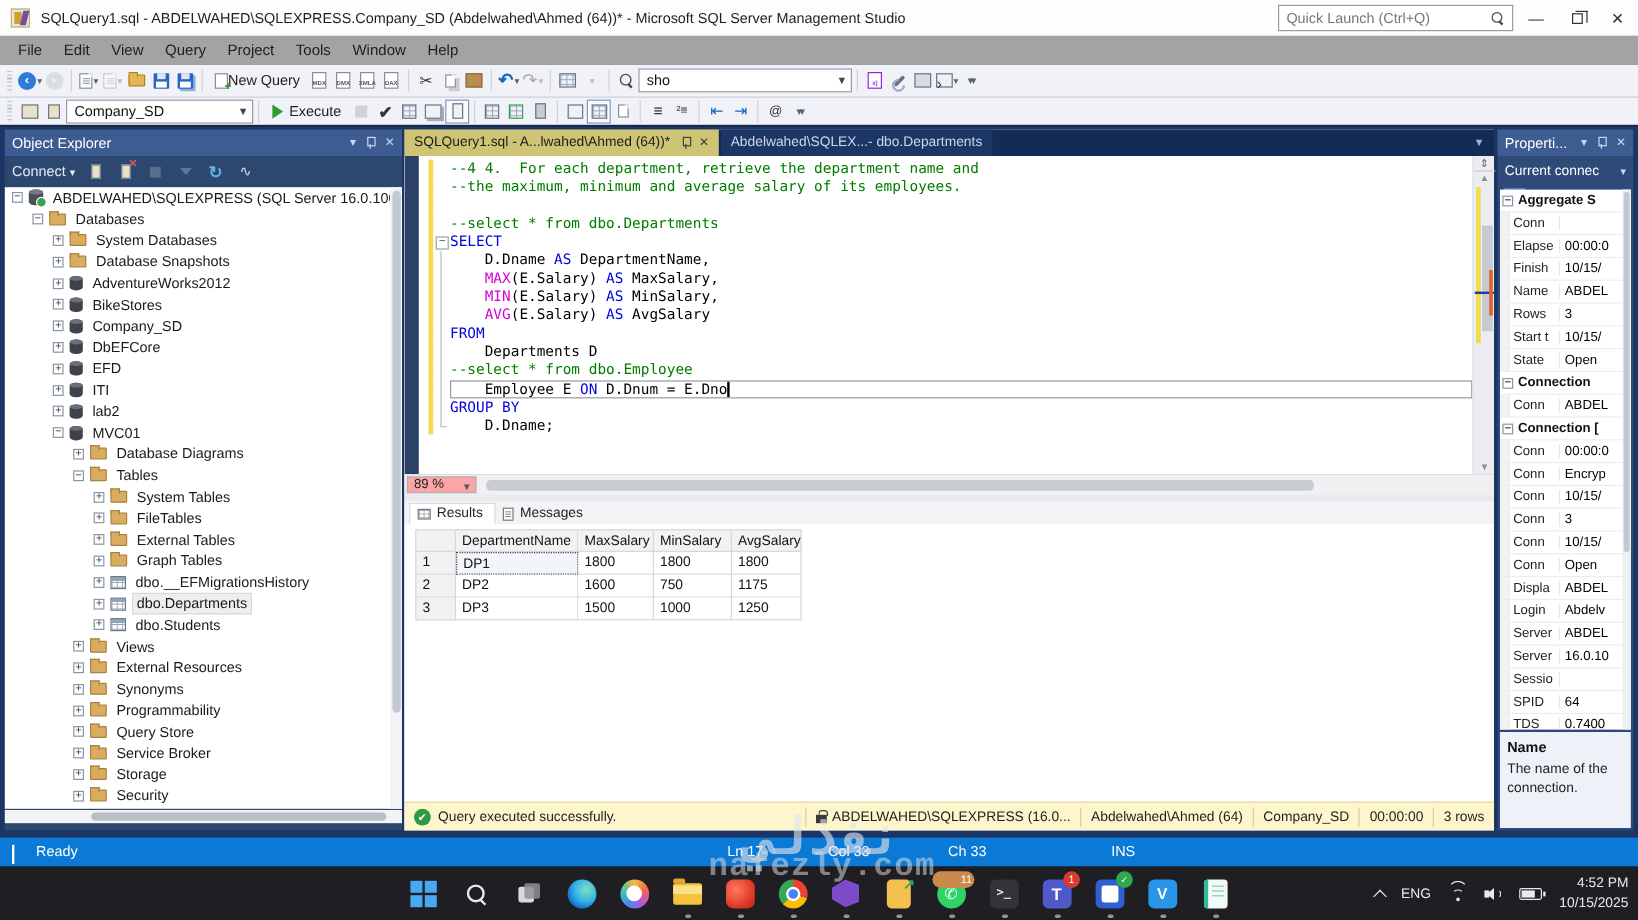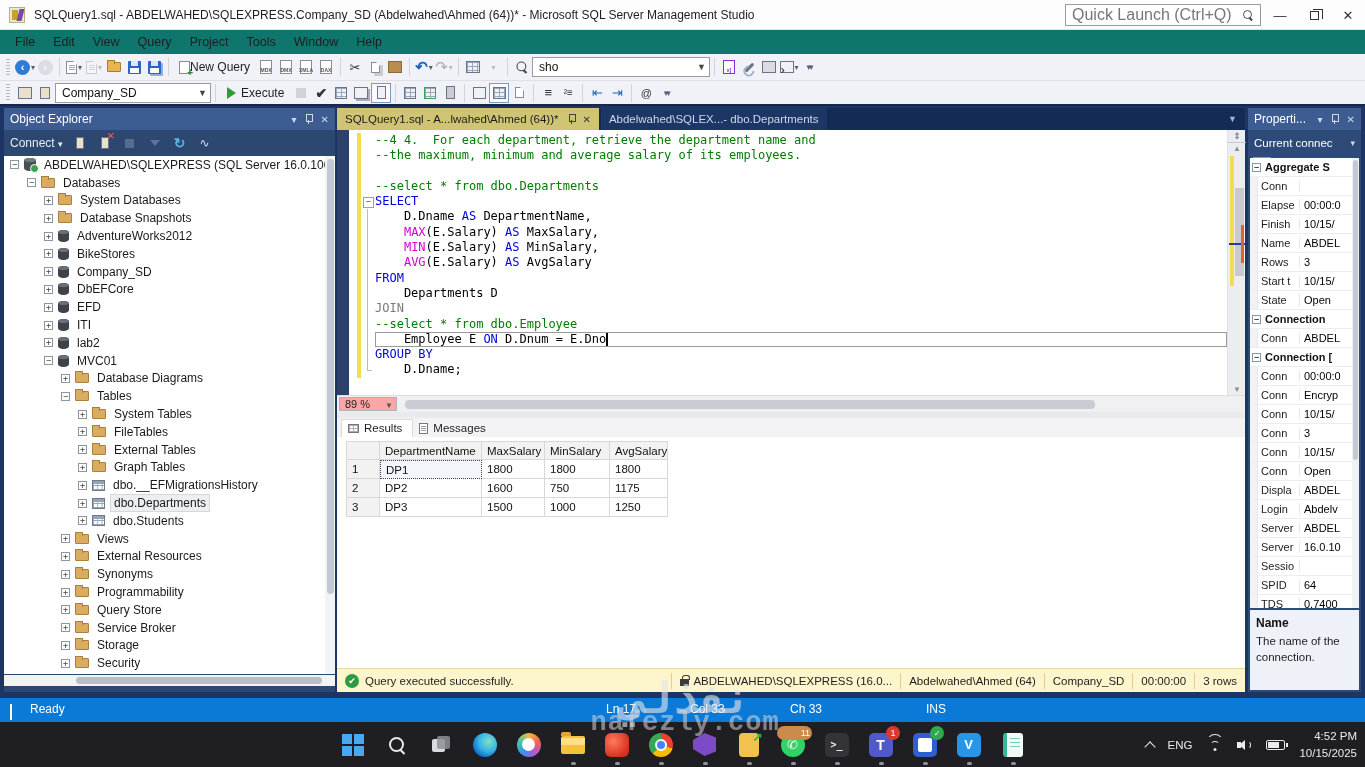--- a/index.html
+++ b/index.html
@@ -7,31 +7,31 @@
   .app { position:relative; width:1365px; height:767px; background:#1d3565; }
   .abs { position:absolute; }
 
   
   .titlebar { left:0; top:0; width:1365px; height:30px; background:#fdfdfd; display:flex; align-items:center; border-bottom:1px solid #e3e3e6; }
   .appico { width:16px; height:16px; margin:0 9px 0 9px; position:relative; background:#e8e6da; border:1px solid #b9b27a; }
   .appico::before{content:"";position:absolute;left:2px;top:2px;width:6px;height:10px;background:#c9a227;}
   .appico::after{content:"";position:absolute;right:1px;top:1px;width:5px;height:12px;background:#7a4aa0;transform:skewX(-14deg);}
   .wtitle { font-size:12px; color:#1e1e1e; white-space:nowrap; }
   .qlaunch { position:absolute; left:1065px; top:4px; width:196px; height:22px; background:#fff; border:1px solid #999ca3; display:flex; align-items:center; padding:0 6px; }
-  .qlaunch .ph { font-size:16px; color:#767676; flex:1; }
+  .qlaunch .ph { font-size:12px; color:#767676; flex:1; }
   .mag { width:11px; height:11px; position:relative; display:inline-block; }
   .mag::before{content:"";position:absolute;left:0;top:0;width:7px;height:7px;border:1.6px solid #4a4a4a;border-radius:50%;}
   .mag::after{content:"";position:absolute;left:7px;top:7px;width:4px;height:1.7px;background:#4a4a4a;transform:rotate(45deg);transform-origin:0 0;}
   .winbtns { position:absolute; right:0; top:0; height:30px; display:flex; }
   .winbtn { width:34px; height:30px; display:flex; align-items:center; justify-content:center; color:#333; font-size:13px; }
   .restore-g { width:9px; height:9px; border:1px solid #333; position:relative; background:#fff;}
   .restore-g::before{content:"";position:absolute;left:2px;top:-3px;width:9px;height:9px;border:1px solid #333;border-left:none;border-bottom:none;}
 
   
-  .menubar { left:0; top:30px; width:1365px; height:24px; background:#0f766e; display:flex; align-items:center; padding-left:6px; }
+  .menubar { left:0; top:30px; width:1365px; height:24px; background:#a3a3a3; display:flex; align-items:center; padding-left:6px; }
   .menu-item { font-size:12.5px; color:#1e1e1e; padding:3px 9px; }
 
   
   .tb { left:0; width:1365px; background:#f1f2f7; display:flex; align-items:center; }
   .tb1 { top:54px; height:27px; border-bottom:1px solid #e0e1e8; }
   .tb2 { top:81px; height:25px; border-bottom:2px solid #16294d; }
   .grip { width:4px; height:17px; margin:0 5px 0 6px; background-image:repeating-linear-gradient(#b4b7c4 0 1px, transparent 1px 3px); background-size:1px 100%; background-repeat:repeat-x; }
   .tsep { width:1px; height:18px; background:#d0d2dc; margin:0 4px; }
   .tico { height:20px; min-width:20px; display:flex; align-items:center; justify-content:center; font-size:13px; color:#333; position:relative; }
   .tico.dis { opacity:.38; }
@@ -706,26 +706,20 @@
             <div class="cl">
               <span class="gap"></span>
               <span class="chg"></span>
               <span class="fm line"></span>
               <pre><span class="tc-d">    Departments D</span></pre>
             </div>
             <div class="cl">
               <span class="gap"></span>
               <span class="chg"></span>
               <span class="fm line"></span>
-              <pre><span class="tc-g">JOIN</span></pre>
-            </div>
-            <div class="cl">
-              <span class="gap"></span>
-              <span class="chg"></span>
-              <span class="fm line"></span>
               <pre><span class="tc-c">--select * from dbo.Employee</span></pre>
             </div>
             <div class="cl">
               <span class="gap"></span>
               <span class="chg"></span>
               <span class="fm line"></span>
               <span class="curbox"></span>
               <pre><span class="tc-d">    Employee E </span><span class="tc-k">ON</span><span class="tc-d"> D.Dnum = E.Dno</span><span class="caret"></span></pre>
             </div>
             <div class="cl">

